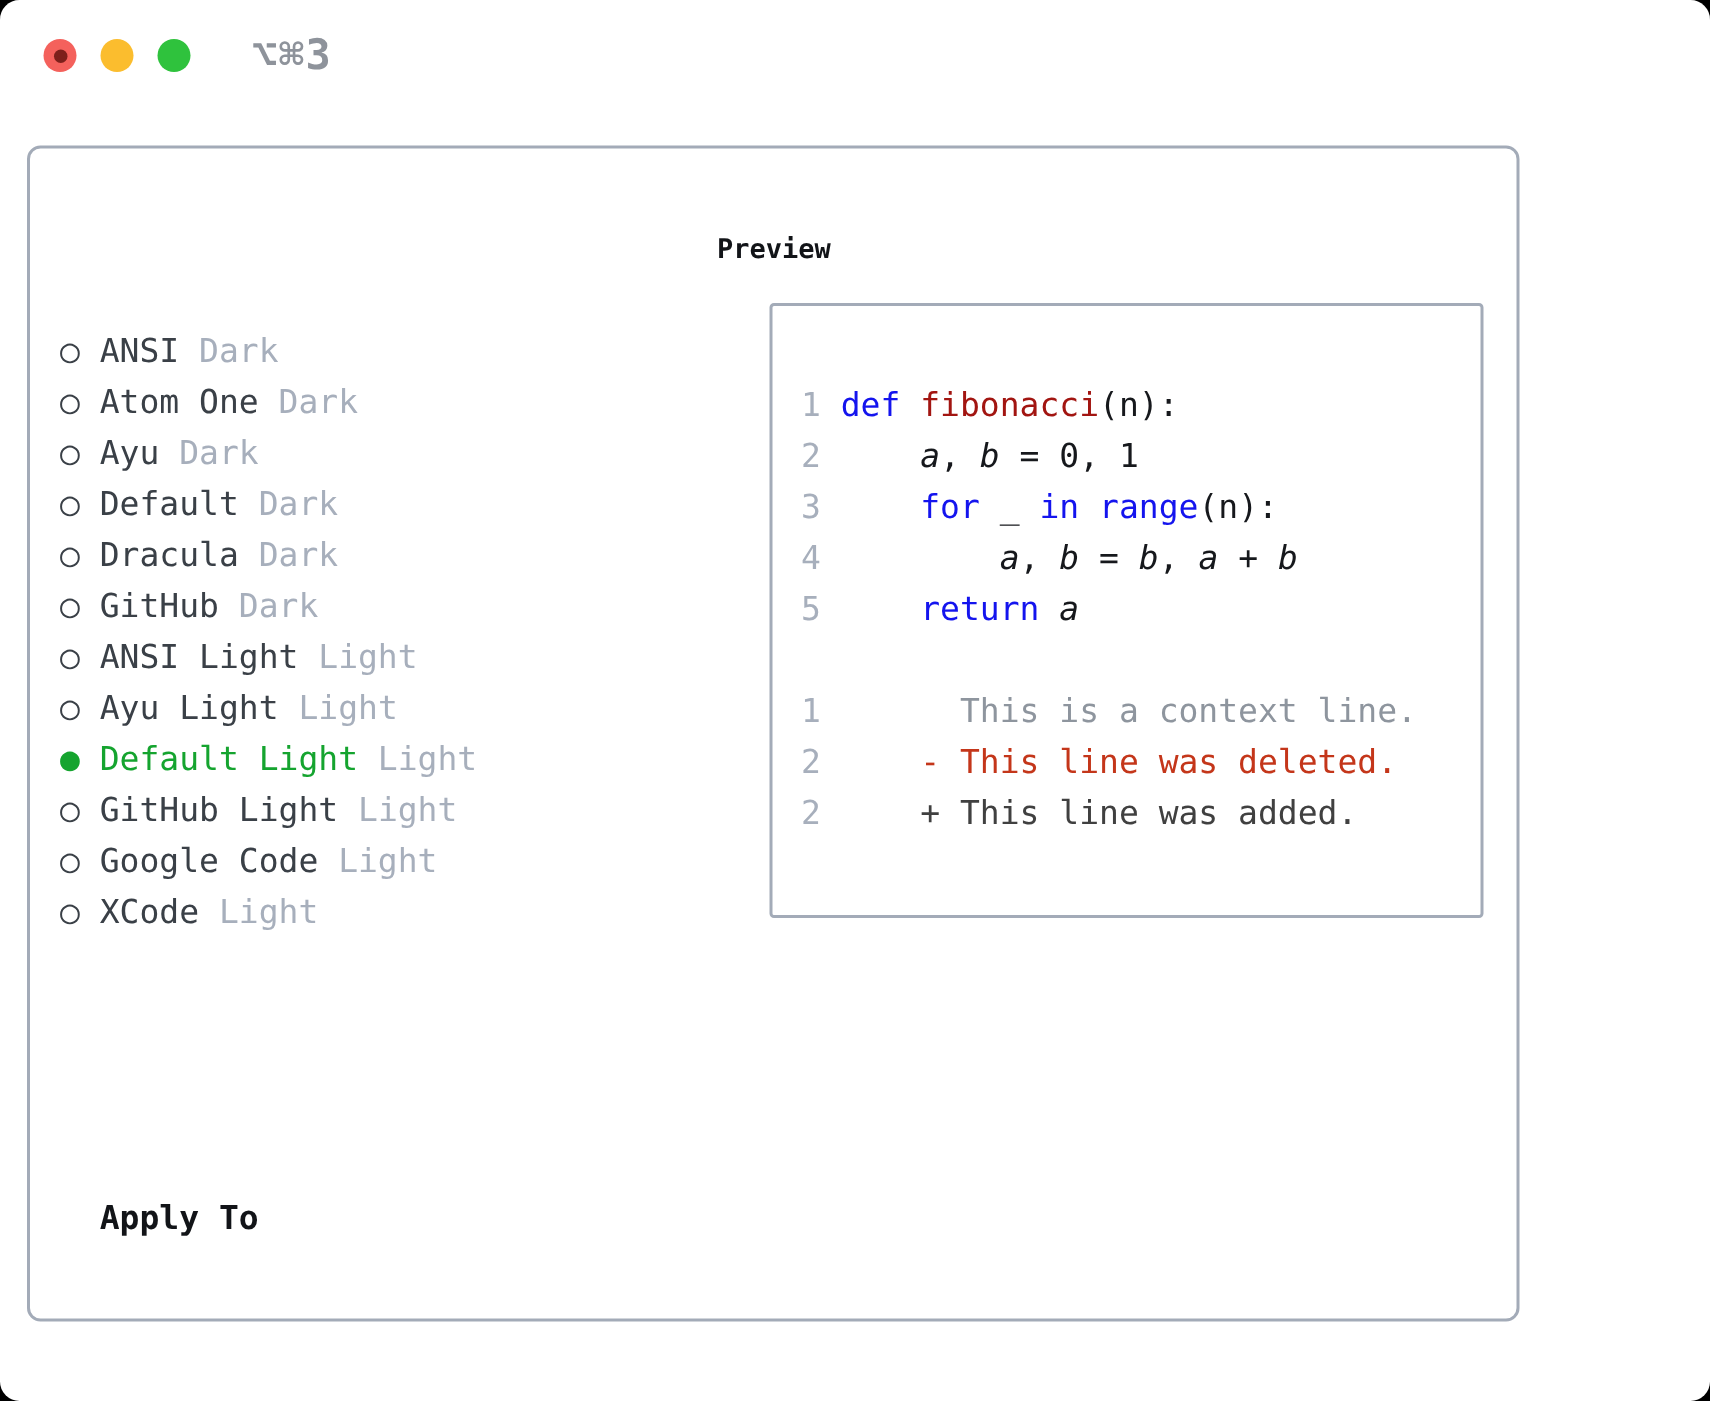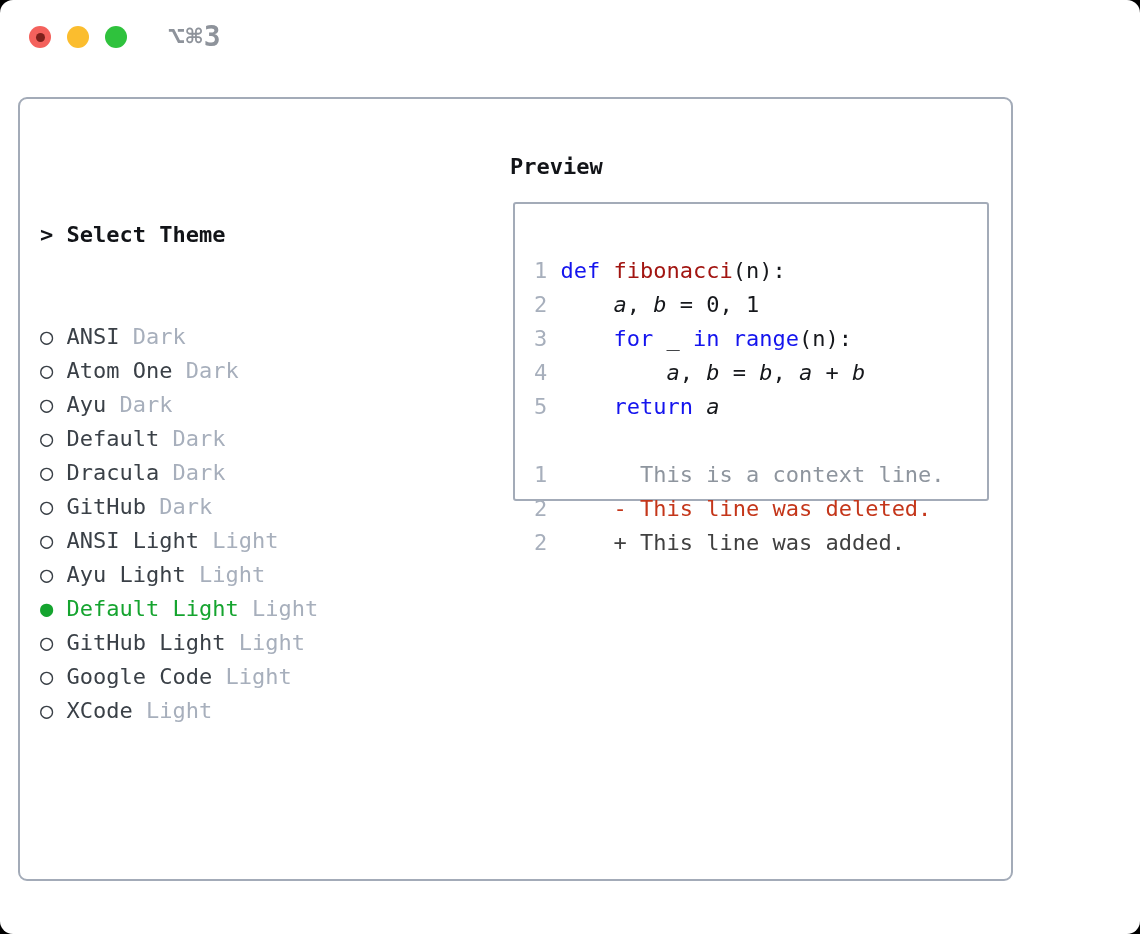--- a/index.html
+++ b/index.html
@@ -23,22 +23,22 @@
   .row  { height: 34px; }
   .mark { display: inline-block; width: 2ch; }
   .hdr  { font-weight: bold; color: #121418; }
   .dark { color: #3a4047; }
   .muted{ color: #a7afbc; }
   .green{ color: #15a42f; }
   .variant { margin-left: 1ch; }
   .indent2 { padding-left: 2ch; }
   .gap  { height: 34px; }
   
-  .preview-title { position: absolute; left: 490px; top: 51px; font-size: 22px; line-height: 34px; font-weight: bold; color: #121418; }
-  .pbox { position: absolute; left: 493px; top: 103px; width: 476px; height: 299px;
+  .preview-title { position: absolute; left: 458px; top: 51px; font-size: 18px; line-height: 34px; font-weight: bold; color: #121418; }
+  .pbox { position: absolute; left: 493px; top: 103px; width: 476px; height: 410px;
           border: 2px solid #a3abb8; border-radius: 3px; background: #fff; }
   .code { padding: 50px 0 0 19px; font-size: 22px; line-height: 34px; white-space: pre; }
   .cline { height: 34px; }
   .ln    { color: #a7afbc; }
   .t-kw  { color: #1414ee; }
   .t-fn  { color: #a21511; }
   .t-var { color: #16181c; font-style: italic; }
   .t-plain { color: #16181c; }
   .t-ctx { color: #8e959e; margin-top: 20px; }
   .t-del { color: #c4361a; margin-top: 39px; }
@@ -49,23 +49,23 @@
 
 <div class="window">
   <div class="tl tl-close"></div>
   <div class="tl tl-min"></div>
   <div class="tl tl-zoom"></div>
   <div class="win-title">⌥⌘3</div>
 
   <div class="panel">
 
     <div class="list">
-      <div class="row"><span class="mark hdr">&gt;</span><span class="hdr">Select Theme</span></div>
       <div id="theme-rows"><div class="row"><span class="mark dark">○</span><span class="dark">ANSI</span><span class="muted variant">Dark</span></div><div class="row"><span class="mark dark">○</span><span class="dark">Atom One</span><span class="muted variant">Dark</span></div><div class="row"><span class="mark dark">○</span><span class="dark">Ayu</span><span class="muted variant">Dark</span></div><div class="row"><span class="mark dark">○</span><span class="dark">Default</span><span class="muted variant">Dark</span></div><div class="row"><span class="mark dark">○</span><span class="dark">Dracula</span><span class="muted variant">Dark</span></div><div class="row"><span class="mark dark">○</span><span class="dark">GitHub</span><span class="muted variant">Dark</span></div><div class="row"><span class="mark dark">○</span><span class="dark">ANSI Light</span><span class="muted variant">Light</span></div><div class="row"><span class="mark dark">○</span><span class="dark">Ayu Light</span><span class="muted variant">Light</span></div><div class="row"><span class="mark green">●</span><span class="green">Default Light</span><span class="muted variant">Light</span></div><div class="row"><span class="mark dark">○</span><span class="dark">GitHub Light</span><span class="muted variant">Light</span></div><div class="row"><span class="mark dark">○</span><span class="dark">Google Code</span><span class="muted variant">Light</span></div><div class="row"><span class="mark dark">○</span><span class="dark">XCode</span><span class="muted variant">Light</span></div></div>
       <div class="gap"></div>
+      <div class="row indent2"><span class="hdr">Apply To</span></div>
       
       
     </div>
 
     <div class="preview-title">Preview</div>
 
     <div class="pbox">
       <div class="code" id="code-lines"><div class="cline"><span class="ln">1 </span><span class="t-kw">def</span><span class="t-plain"> </span><span class="t-fn">fibonacci</span><span class="t-plain">(n):</span></div><div class="cline"><span class="ln">2 </span><span class="t-plain">    </span><span class="t-var">a</span><span class="t-plain">, </span><span class="t-var">b</span><span class="t-plain"> = 0, 1</span></div><div class="cline"><span class="ln">3 </span><span class="t-plain">    </span><span class="t-kw">for</span><span class="t-plain"> _ </span><span class="t-kw">in</span><span class="t-plain"> </span><span class="t-kw">range</span><span class="t-plain">(n):</span></div><div class="cline"><span class="ln">4 </span><span class="t-plain">        </span><span class="t-var">a</span><span class="t-plain">, </span><span class="t-var">b</span><span class="t-plain"> = </span><span class="t-var">b</span><span class="t-plain">, </span><span class="t-var">a</span><span class="t-plain"> + </span><span class="t-var">b</span></div><div class="cline"><span class="ln">5 </span><span class="t-plain">    </span><span class="t-kw">return</span><span class="t-plain"> </span><span class="t-var">a</span></div><div class="cline"></div><div class="cline"><span class="ln">1 </span><span class="t-ctx">      This is a context line.</span></div><div class="cline"><span class="ln">2 </span><span class="t-del">    - This line was deleted.</span></div><div class="cline"><span class="ln">2 </span><span class="t-add">    + This line was added.</span></div></div>
     </div>
 

